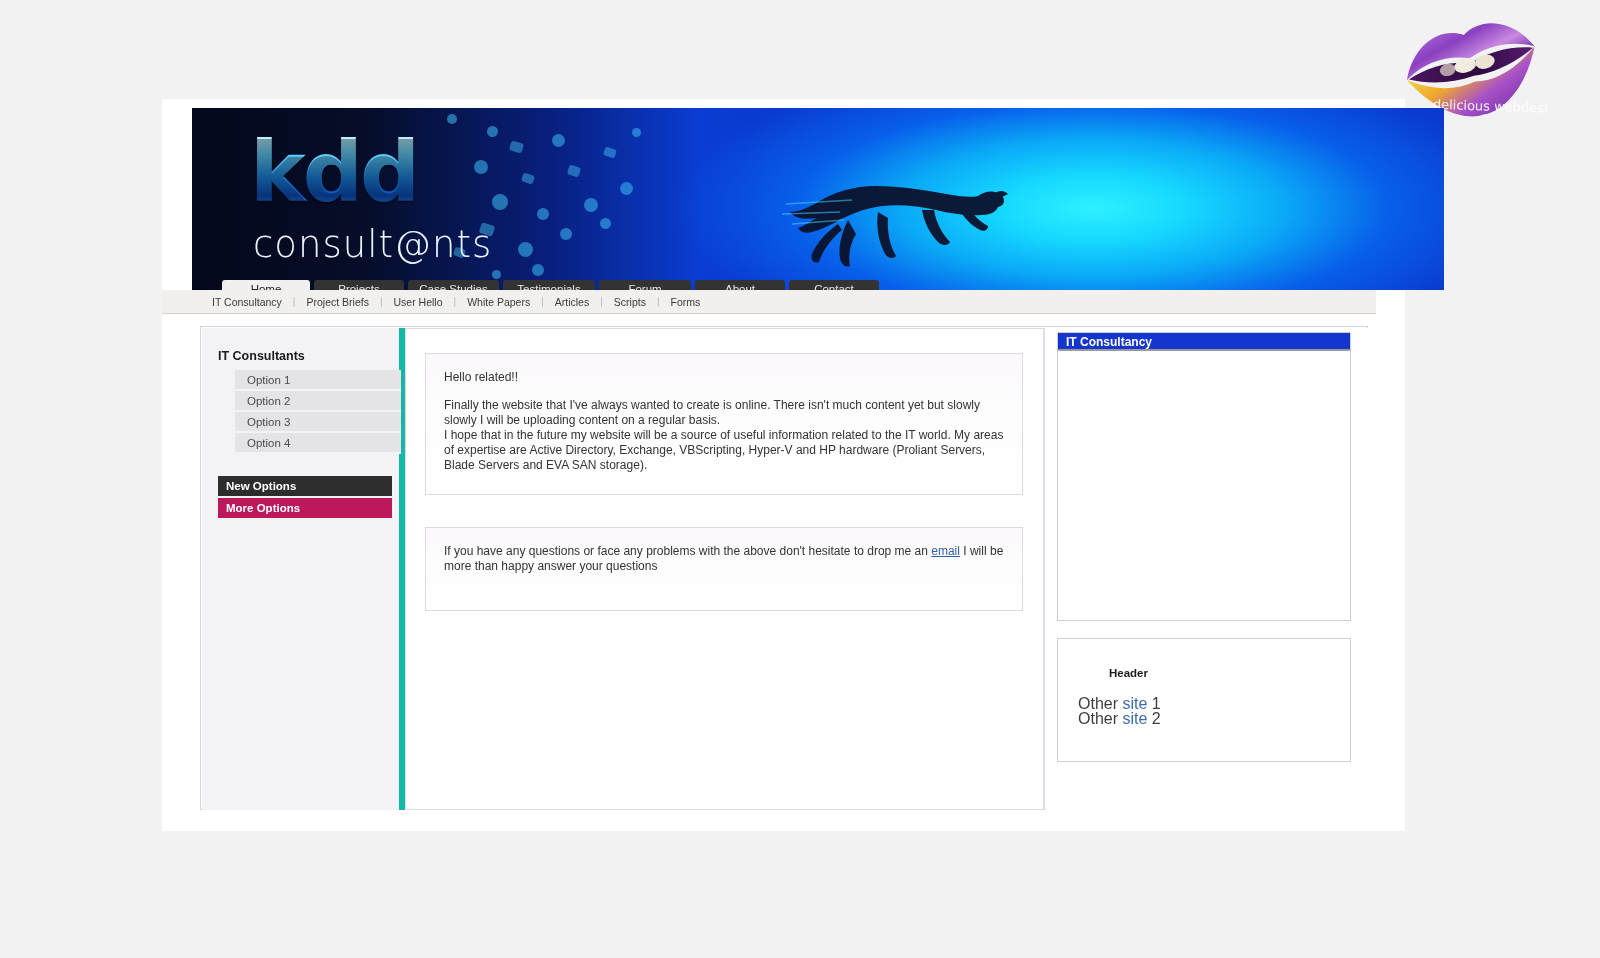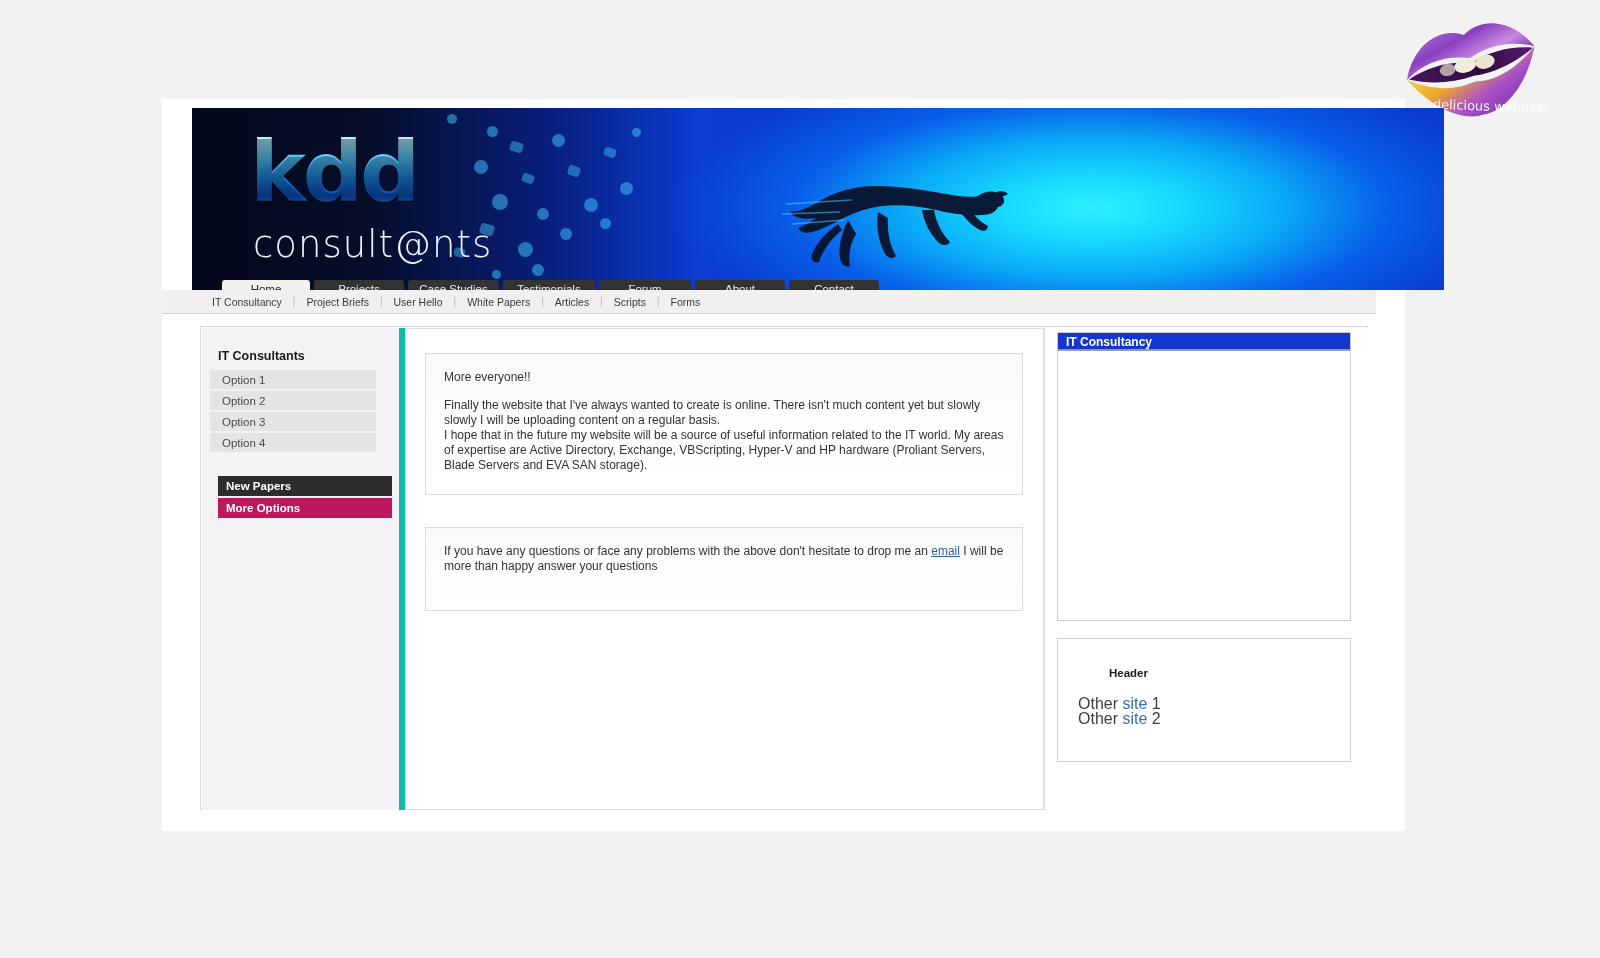--- a/index.html
+++ b/index.html
@@ -96,21 +96,21 @@
   
   #left-col {
     position: absolute; left: 1px; top: 1px;
     width: 203px; height: 482px;
     background: #f3f2f4; border-right: 6px solid #14b8a6;
   }
   #side-title {
     position: absolute; left: 16px; top: 21px;
     font-size: 12.5px; font-weight: bold; color: #1b1b1b;
   }
-  #opt-list { position: absolute; left: 8px; top: 42px; width: 166px; }
+  #opt-list { position: absolute; left: 33px; top: 42px; width: 166px; }
   .opt {
     height: 21px; line-height: 21px; padding-left: 12px;
     font-size: 11.5px; color: #4c4c4c;
     background: #e4e3e5; border-bottom: 2px solid #f3f2f4;
     cursor: pointer;
   }
   .bar {
     position: absolute; left: 16px; width: 174px; height: 20px;
     line-height: 20px; padding-left: 8px;
     font-size: 11.5px; font-weight: bold; color: #ffffff; cursor: pointer;
@@ -292,30 +292,30 @@
   <div id="content-frame">
 
     <div id="left-col">
       <div id="side-title">IT Consultants</div>
       <div id="opt-list">
         <div class="opt">Option 1</div>
         <div class="opt">Option 2</div>
         <div class="opt">Option 3</div>
         <div class="opt">Option 4</div>
       </div>
-      <div class="bar" id="bar-new">New Papers</div>
+      <div class="bar" id="bar-new">New Options</div>
       <div class="bar" id="bar-more">More Options</div>
     </div>
 
     <div id="mid-col">
       <div id="mid-inner">
 
         <div class="note-box" id="note-1">
           <div class="note-body">
-            <p>More everyone!!</p>
+            <p>Hello related!!</p>
             <div class="note-gap"></div>
             <p>Finally the website that I've always wanted to create is online.  There isn't much content yet but slowly slowly I will be uploading content on a regular basis.</p>
             <p>I hope that in the future my website will be a source of useful information related to the IT world.  My areas of expertise are Active Directory, Exchange, VBScripting, Hyper-V and HP hardware (Proliant Servers, Blade Servers and EVA SAN storage).</p>
           </div>
         </div>
 
         <div class="note-box" id="note-2">
           <div class="note-body">
             <p><span>If you have any questions or face any problems with the above don't hesitate to drop me an </span><a class="email-link">email</a><span> I will be more than happy answer your questions</span></p>
           </div>

